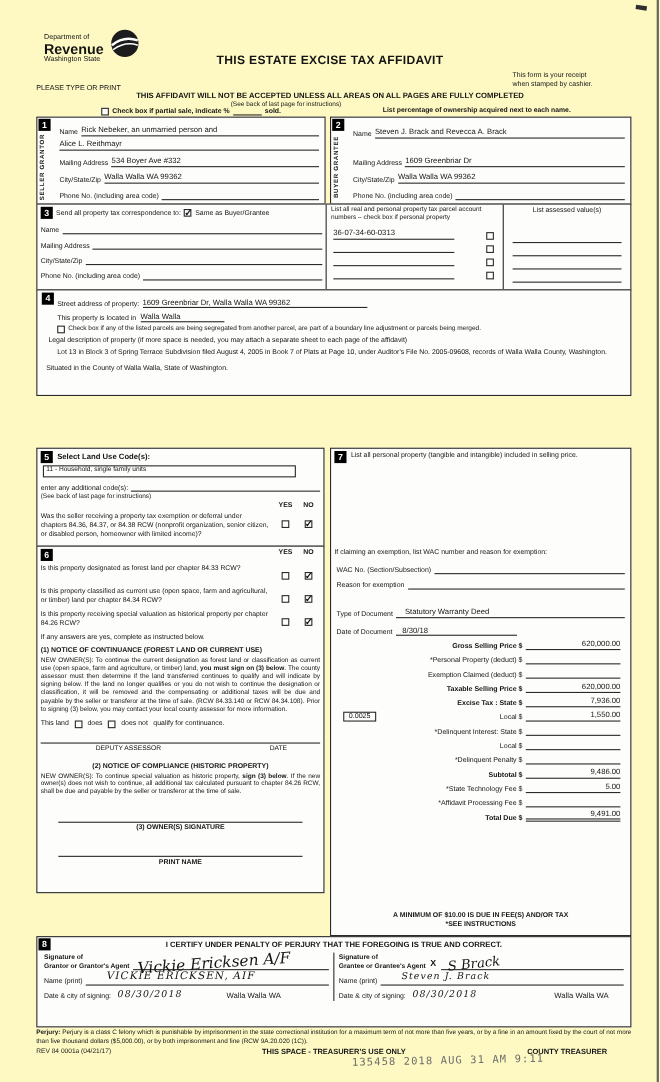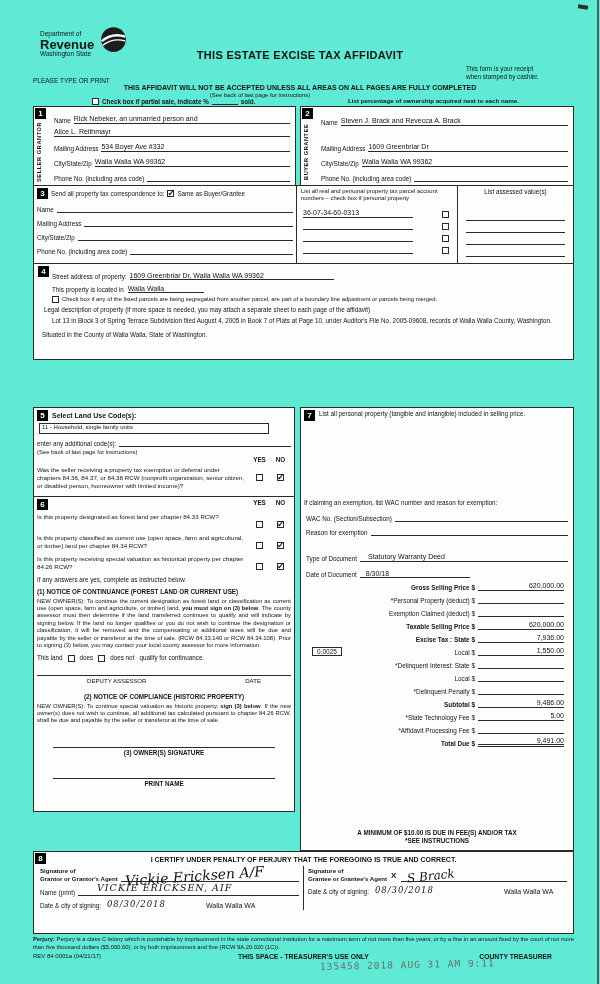--- a/index.html
+++ b/index.html
@@ -1,18 +1,18 @@
 <!DOCTYPE html>
 <html><head>
 <meta charset="utf-8">
 <style>
   * { margin:0; padding:0; box-sizing:border-box; }
   html,body { width:600px; height:984px; background:#fff; }
   body { font-family:"Liberation Sans", sans-serif; color:#141414; }
-  .page { position:relative; width:600px; height:984px; background:#5eead4; overflow:hidden; }
+  .page { position:relative; width:600px; height:984px; background:#fef9c3; overflow:hidden; }
   .abs { position:absolute; }
   .box { position:absolute; border:1px solid #2a2a2a; background:#fdfdfb; }
   .numsq { width:11px; height:11px; background:#000; color:#fff; font-size:8px; font-weight:bold;
            display:flex; align-items:center; justify-content:center; flex:0 0 auto; }
   .cb { display:inline-block; width:7px; height:7px; border:1px solid #2a2a2a; background:#fff;
         position:relative; flex:0 0 auto; vertical-align:-1px; }
   .cb.checked::after { content:"✓"; position:absolute; left:-1px; top:-3px; font-size:9px; font-weight:bold; }
   .lbl { font-size:6.3px; white-space:nowrap; }
   .val { font-size:7px; white-space:nowrap; }
   .b { font-weight:bold; }
@@ -436,20 +436,24 @@
         <div class="sigrow">
           <div class="siglabel">
             <div>Signature of</div>
             <div>Grantee or Grantee's Agent</div>
           </div>
           <span class="b" style="font-size:8px; margin:0 2px 2px 4px;">X</span>
           <div class="sigline">
             <span class="script" style="position:absolute; left:6px; bottom:-2px; font-size:12px; transform:rotate(-6deg);">S Brack</span>
           </div>
         </div>
+        <div class="srow">
+          <span class="lbl">Name (print)</span>
+          <span class="fl" style="min-height:11px;"><span class="hand">Steven J. Brack</span></span>
+        </div>
         <div class="srow" style="height:13px;">
           <span class="lbl">Date &amp; city of signing:</span>
           <span class="hand" style="margin-left:6px;">08/30/2018</span>
           <span class="val" style="margin-left:70px;">Walla Walla WA</span>
         </div>
       </div>
     </div>
   </div>
 
   <div class="perjury"><span class="b">Perjury:</span><span> Perjury is a class C felony which is punishable by imprisonment in the state correctional institution for a maximum term of not more than five years, or by a fine in an amount fixed by the court of not more than five thousand dollars ($5,000.00), or by both imprisonment and fine (RCW 9A.20.020 (1C)).</span></div>

